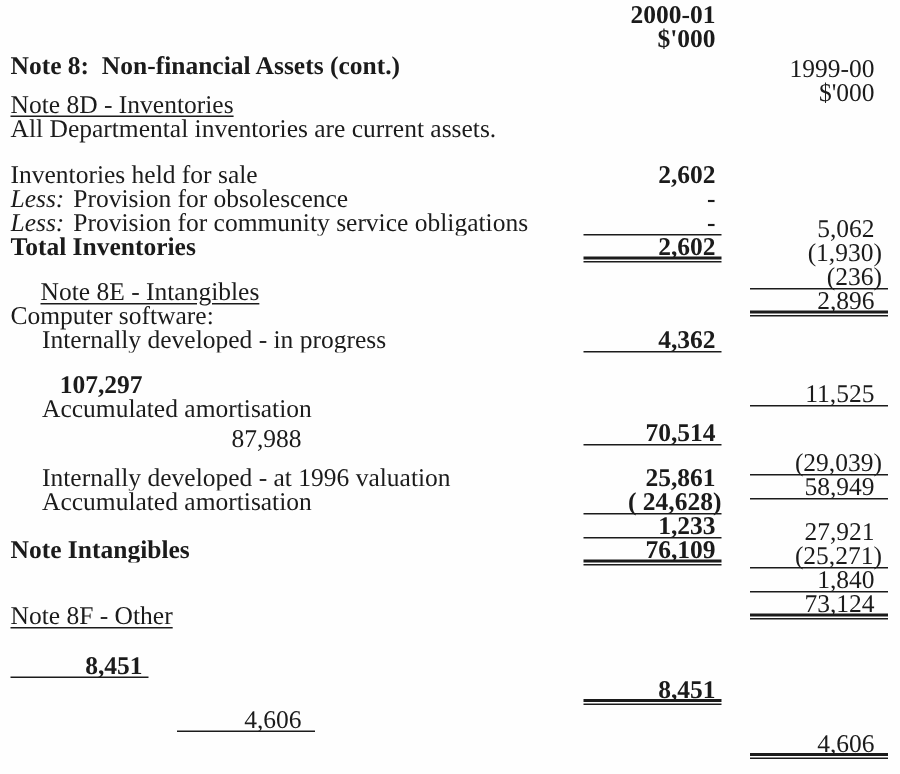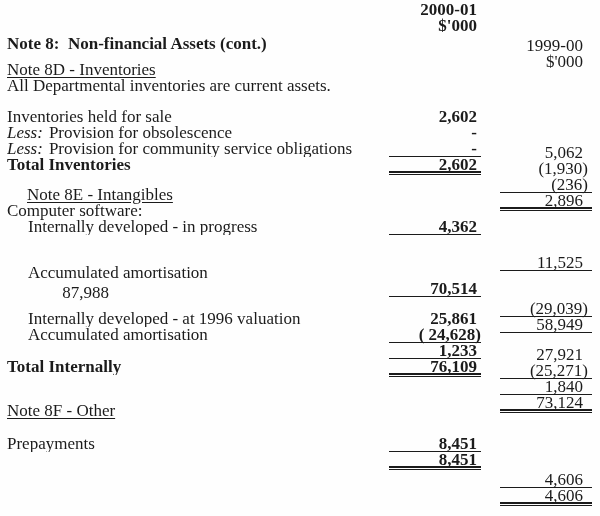--- a/index.html
+++ b/index.html
@@ -101,20 +101,21 @@
   <div class="note-heading h-8e">Note 8E - Intangibles</div>
   <div class="para">Computer software:</div>
   <div class="rows">
       <div class="row">
         <div class="label indent"><span>Internally developed - in progress</span></div>
         <div class="cell col1 single">4,362</div>
         <div class="colgap"></div>
         <div class="cell col2 single">11,525</div>
       </div>
       <div class="row" style="margin-top: 14px;">
+        <div class="cell col1">107,297</div>
         <div class="colgap"></div>
         <div class="cell col2">87,988</div>
       </div>
       <div class="row">
         <div class="label indent"><span>Accumulated amortisation</span></div>
         <div class="colgap"></div>
         <div class="cell col2 single neg">(29,039)</div>
       </div>
       <div class="row">
         <div class="label"><span></span></div>
@@ -134,31 +135,30 @@
         <div class="colgap"></div>
         <div class="cell col2 single neg">(25,271)</div>
       </div>
       <div class="row">
         <div class="label"><span></span></div>
         <div class="cell col1 single">1,233</div>
         <div class="colgap"></div>
         <div class="cell col2 single">1,840</div>
       </div>
       <div class="row">
-        <div class="label bold"><span>Total Internally</span></div>
+        <div class="label bold"><span>Note Intangibles</span></div>
         <div class="cell col1 double">76,109</div>
         <div class="colgap"></div>
         <div class="cell col2 double">73,124</div>
       </div>
     </div>
 
   <div class="note-heading h-8f">Note 8F - Other</div>
   <div class="rows rows-8f">
       <div class="row">
-        <div class="label"><span>Prepayments</span></div>
         <div class="cell col1 single">8,451</div>
         <div class="colgap"></div>
         <div class="cell col2 single">4,606</div>
       </div>
       <div class="row">
         <div class="label"><span></span></div>
         <div class="cell col1 double">8,451</div>
         <div class="colgap"></div>
         <div class="cell col2 double">4,606</div>
       </div>

